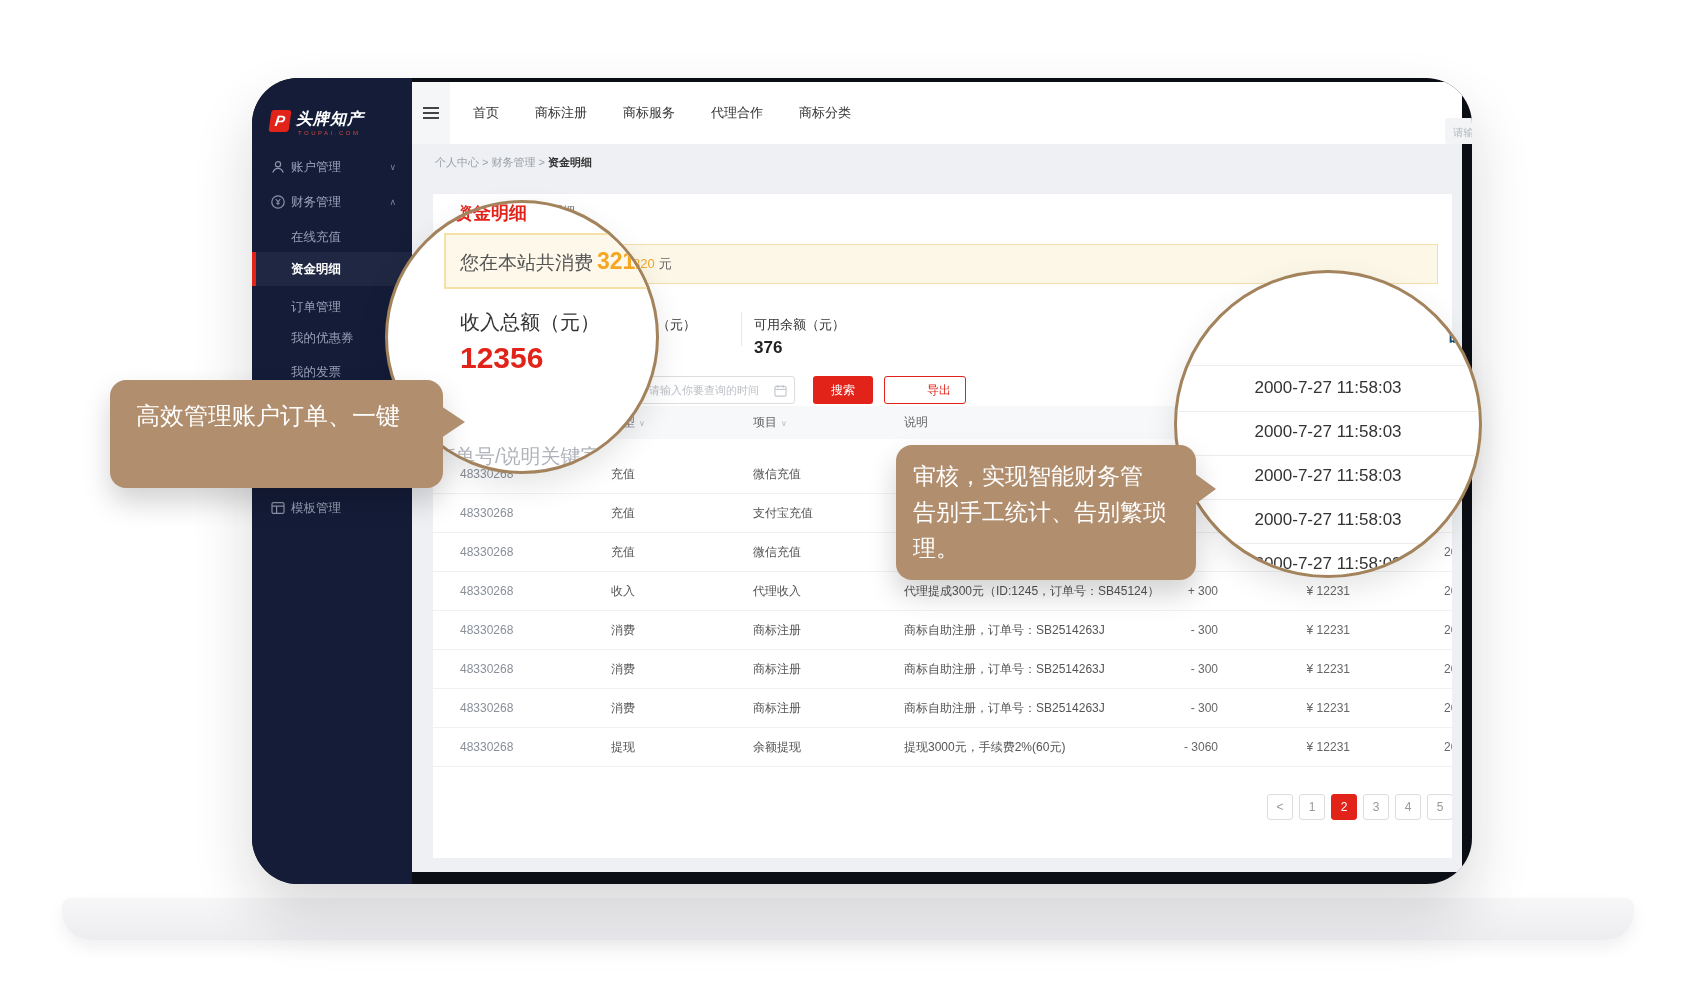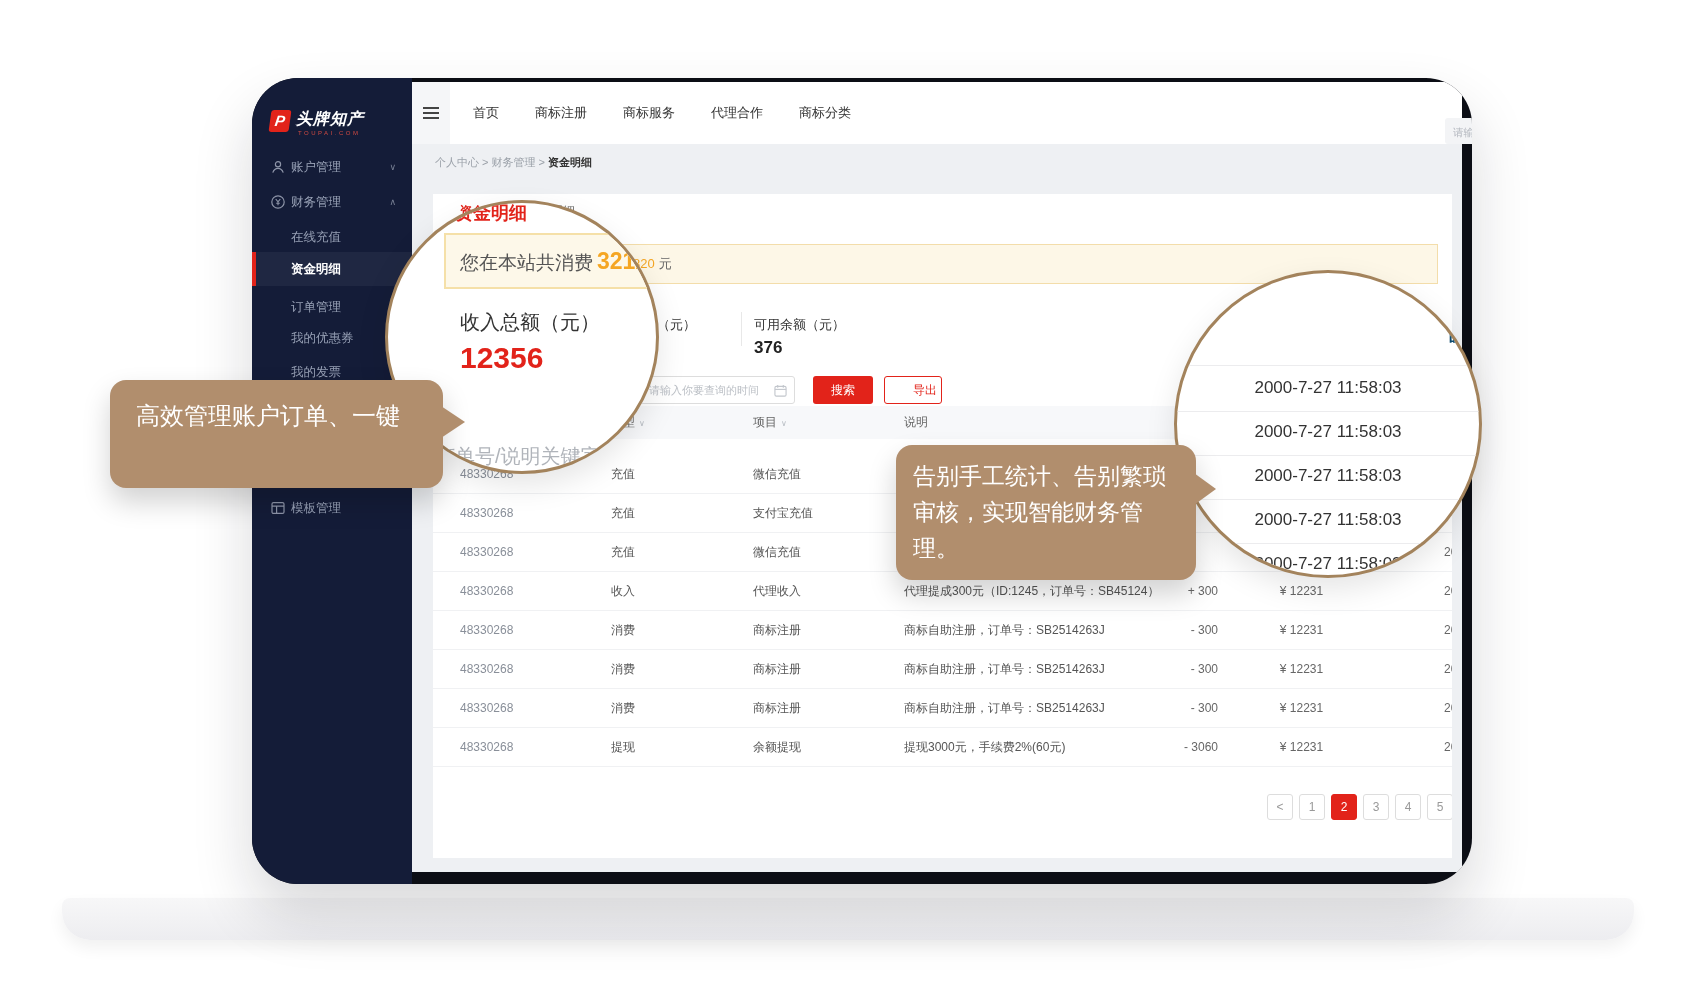--- a/index.html
+++ b/index.html
@@ -51,35 +51,35 @@
   .stat-value-red{position:absolute;font-size:24px;font-weight:bold;color:#e2231a;}
   .stat-value-dark{position:absolute;font-size:17px;font-weight:bold;color:#222;}
   .stat-divider{position:absolute;width:1px;height:34px;background:#e8e8e8;}
   .f-input{position:absolute;height:28px;border:1px solid #ddd;border-radius:3px;box-sizing:border-box;background:#fff;}
   .f-input input{width:100%;height:24px;margin-top:1px;border:0;outline:none;background:transparent;padding:0 8px;
                  font-size:11px;color:#666;font-family:inherit;box-sizing:border-box;}
   .f-input input::placeholder{color:#bcc0c6;}
   .cal-icon{position:absolute;right:7px;top:7px;width:13px;height:13px;}
   .btn-search{position:absolute;left:380px;top:182px;width:60px;height:28px;background:#e2231a;color:#fff;
               font-size:12px;text-align:center;line-height:28px;border-radius:3px;cursor:pointer;}
-  .btn-export{position:absolute;left:451px;top:182px;width:58px;height:28px;background:#fff;color:#e2231a;
-              border:1px solid #e2231a;box-sizing:border-box;font-size:12px;line-height:26px;border-radius:3px;cursor:pointer;padding-left:28px;}
+  .btn-export{position:absolute;left:451px;top:182px;width:82px;height:28px;background:#fff;color:#e2231a;
+              border:1px solid #e2231a;box-sizing:border-box;font-size:12px;text-align:center;line-height:26px;border-radius:3px;cursor:pointer;padding-left:28px;}
   
   .thead{position:absolute;left:0;top:212px;width:1019px;height:33px;background:#f7f8fa;}
   .th{position:absolute;top:0;line-height:33px;font-size:12px;color:#666;white-space:nowrap;}
   .sort-caret{font-size:8px;color:#b7bcc3;margin-left:4px;}
   .tbody{position:absolute;left:0;top:0;width:1019px;height:664px;}
   .trow{position:absolute;left:0;width:1019px;height:39px;border-bottom:1px solid #f0f1f3;box-sizing:border-box;overflow:hidden;}
   .td{position:absolute;top:0;line-height:38px;font-size:12px;color:#555;white-space:nowrap;}
   .td.c1{left:27px;color:#898f99;}
   .td.c2{left:178px;}
   .td.c3{left:320px;}
   .td.c4{left:471px;}
   .td.c5{left:700px;width:85px;text-align:right;color:#666;}
-  .td.c6{left:820px;width:97px;text-align:center;color:#666;}
+  .td.c6{left:820px;width:97px;text-align:right;color:#666;}
   .td.c7{left:1011px;color:#666;}
   
   .pagination{position:absolute;left:834px;top:600px;display:flex;gap:6px;}
   .page-btn{width:26px;height:26px;border:1px solid #ddd;border-radius:3px;background:#fff;color:#999;
             font-size:12px;display:flex;align-items:center;justify-content:center;box-sizing:border-box;cursor:pointer;}
   .page-btn.current{background:#e2231a;border-color:#e2231a;color:#fff;}
   
   .magnifier{position:absolute;border:3px solid #a3835c;border-radius:50%;background:#fff;overflow:hidden;
              box-shadow:0 12px 30px rgba(0,0,0,.10);z-index:5;}
   .mag-left{left:385px;top:200px;width:268px;height:268px;}
@@ -344,20 +344,20 @@
   </div>
 
   <div class="callout callout-left">
     <div>
         <div class="callout-line">高效管理账户订单、一键</div>
       </div>
     <div class="tail tail-left"></div>
   </div>
   <div class="callout callout-right">
     <div>
+        <div class="callout-line">审核，实现智能财务管</div>
         <div class="callout-line">告别手工统计、告别繁琐</div>
-        <div class="callout-line">审核，实现智能财务管</div>
         <div class="callout-line">理。</div>
       </div>
     <div class="tail tail-right"></div>
   </div>
 
 </div>
 
 </body></html>

